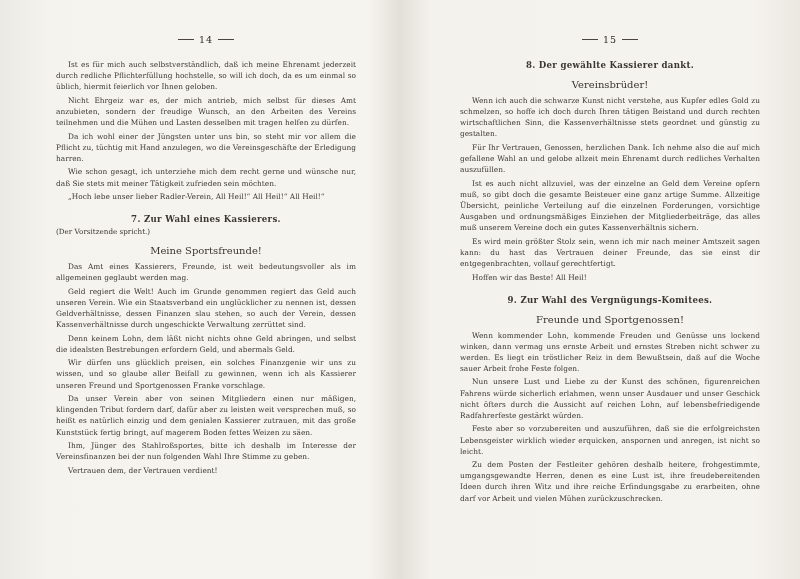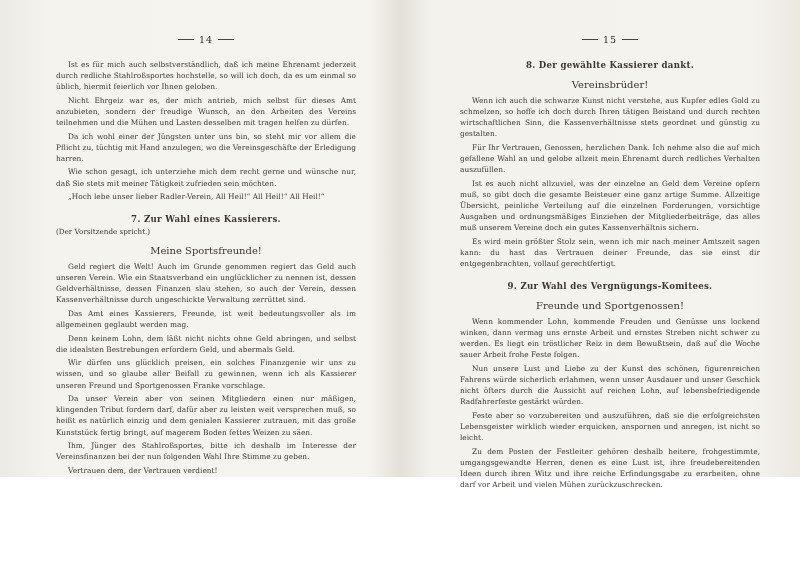--- a/index.html
+++ b/index.html
@@ -9,21 +9,21 @@
   body {
     width: 800px;
     height: 579px;
     background: #ffffff;
     font-family: "DejaVu Serif", serif;
     overflow: hidden;
   }
   .page-spread {
     position: relative;
     width: 800px;
-    height: 477px;
+    height: 579px;
     background: #f3f1ec;
     background-image:
       linear-gradient(to right, #eceae4 0%, #f5f3ee 6%, #f6f4ef 46%, #e3e0d9 50%, #f4f2ed 54%, #f5f3ee 94%, #ebe8e2 100%);
   }
   .page {
     position: absolute;
     top: 0;
     height: 579px;
     box-sizing: border-box;
   }
@@ -93,35 +93,35 @@
 </head>
 <body>
 
 <div class="page-spread">
 
   <div class="page page-left">
     <div class="folio">
       <span class="rule"></span><span>14</span><span class="rule"></span>
     </div>
     <div class="col blurfix">
-      <p class="para">Ist es für mich auch selbstverständlich, daß ich meine Ehrenamt jederzeit durch redliche Stahlroßsportes hochstelle, so will ich doch, da es um einmal so üblich, hiermit feierlich vor Ihnen geloben.</p>
+      <p class="para">Ist es für mich auch selbstverständlich, daß ich meine Ehrenamt jederzeit durch redliche Pflichterfüllung hochstelle, so will ich doch, da es um einmal so üblich, hiermit feierlich vor Ihnen geloben.</p>
       <p class="para">Nicht Ehrgeiz war es, der mich antrieb, mich selbst für dieses Amt anzubieten, sondern der freudige Wunsch, an den Arbeiten des Vereins teilnehmen und die Mühen und Lasten desselben mit tragen helfen zu dürfen.</p>
       <p class="para">Da ich wohl einer der Jüngsten unter uns bin, so steht mir vor allem die Pflicht zu, tüchtig mit Hand anzulegen, wo die Vereinsgeschäfte der Erledigung harren.</p>
       <p class="para">Wie schon gesagt, ich unterziehe mich dem recht gerne und wünsche nur, daß Sie stets mit meiner Tätigkeit zufrieden sein möchten.</p>
       <p class="para">„Hoch lebe unser lieber Radler-Verein, All Heil!“ All Heil!“ All Heil!“</p>
 
       <h2 class="section-head">
         <span>7.</span>
         <span>Zur Wahl eines Kassierers.</span>
       </h2>
       <div class="section-sub">(Der Vorsitzende spricht.)</div>
       <div class="salutation">Meine Sportsfreunde!</div>
 
+      <p class="para">Das Amt eines Kassierers, Freunde, ist weit bedeutungsvoller als im allgemeinen geglaubt werden mag.</p>
       <p class="para">Geld regiert die Welt! Auch im Grunde genommen regiert das Geld auch unseren Verein. Wie ein Staatsverband ein unglücklicher zu nennen ist, dessen Geldverhältnisse, dessen Finanzen slau stehen, so auch der Verein, dessen Kassenverhältnisse durch ungeschickte Verwaltung zerrüttet sind.</p>
-      <p class="para">Das Amt eines Kassierers, Freunde, ist weit bedeutungsvoller als im allgemeinen geglaubt werden mag.</p>
       <p class="para">Denn keinem Lohn, dem läßt nicht nichts ohne Geld abringen, und selbst die idealsten Bestrebungen erfordern Geld, und abermals Geld.</p>
       <p class="para">Wir dürfen uns glücklich preisen, ein solches Finanzgenie wir uns zu wissen, und so glaube aller Beifall zu gewinnen, wenn ich als Kassierer unseren Freund und Sportgenossen Franke vorschlage.</p>
       <p class="para">Da unser Verein aber von seinen Mitgliedern einen nur mäßigen, klingenden Tribut fordern darf, dafür aber zu leisten weit versprechen muß, so heißt es natürlich einzig und dem genialen Kassierer zutrauen, mit das große Kunststück fertig bringt, auf magerem Boden fettes Weizen zu säen.</p>
       <p class="para">Ihm, Jünger des Stahlroßsportes, bitte ich deshalb im Interesse der Vereinsfinanzen bei der nun folgenden Wahl Ihre Stimme zu geben.</p>
       <p class="para">Vertrauen dem, der Vertrauen verdient!</p>
     </div>
   </div>
 
   <div class="page page-right">
     <div class="folio">
@@ -132,20 +132,21 @@
       <h2 class="section-head" style="margin-top:0;">
         <span>8.</span>
         <span>Der gewählte Kassierer dankt.</span>
       </h2>
       <div class="salutation">Vereinsbrüder!</div>
 
       <p class="para">Wenn ich auch die schwarze Kunst nicht verstehe, aus Kupfer edles Gold zu schmelzen, so hoffe ich doch durch Ihren tätigen Beistand und durch rechten wirtschaftlichen Sinn, die Kassenverhältnisse stets geordnet und günstig zu gestalten.</p>
       <p class="para">Für Ihr Vertrauen, Genossen, herzlichen Dank. Ich nehme also die auf mich gefallene Wahl an und gelobe allzeit mein Ehrenamt durch redliches Verhalten auszufüllen.</p>
       <p class="para">Ist es auch nicht allzuviel, was der einzelne an Geld dem Vereine opfern muß, so gibt doch die gesamte Beisteuer eine ganz artige Summe. Allzeitige Übersicht, peinliche Verteilung auf die einzelnen Forderungen, vorsichtige Ausgaben und ordnungsmäßiges Einziehen der Mitgliederbeiträge, das alles muß unserem Vereine doch ein gutes Kassenverhältnis sichern.</p>
       <p class="para">Es wird mein größter Stolz sein, wenn ich mir nach meiner Amtszeit sagen kann: du hast das Vertrauen deiner Freunde, das sie einst dir entgegenbrachten, vollauf gerechtfertigt.</p>
+      <p class="para">Hoffen wir das Beste! All Heil!</p>
 
       <h2 class="section-head">
         <span>9.</span>
         <span>Zur Wahl des Vergnügungs-Komitees.</span>
       </h2>
       <div class="salutation">Freunde und Sportgenossen!</div>
 
       <p class="para">Wenn kommender Lohn, kommende Freuden und Genüsse uns lockend winken, dann vermag uns ernste Arbeit und ernstes Streben nicht schwer zu werden. Es liegt ein tröstlicher Reiz in dem Bewußtsein, daß auf die Woche sauer Arbeit frohe Feste folgen.</p>
       <p class="para">Nun unsere Lust und Liebe zu der Kunst des schönen, figurenreichen Fahrens würde sicherlich erlahmen, wenn unser Ausdauer und unser Geschick nicht öfters durch die Aussicht auf reichen Lohn, auf lebensbefriedigende Radfahrerfeste gestärkt würden.</p>
       <p class="para">Feste aber so vorzubereiten und auszuführen, daß sie die erfolgreichsten Lebensgeister wirklich wieder erquicken, anspornen und anregen, ist nicht so leicht.</p>

